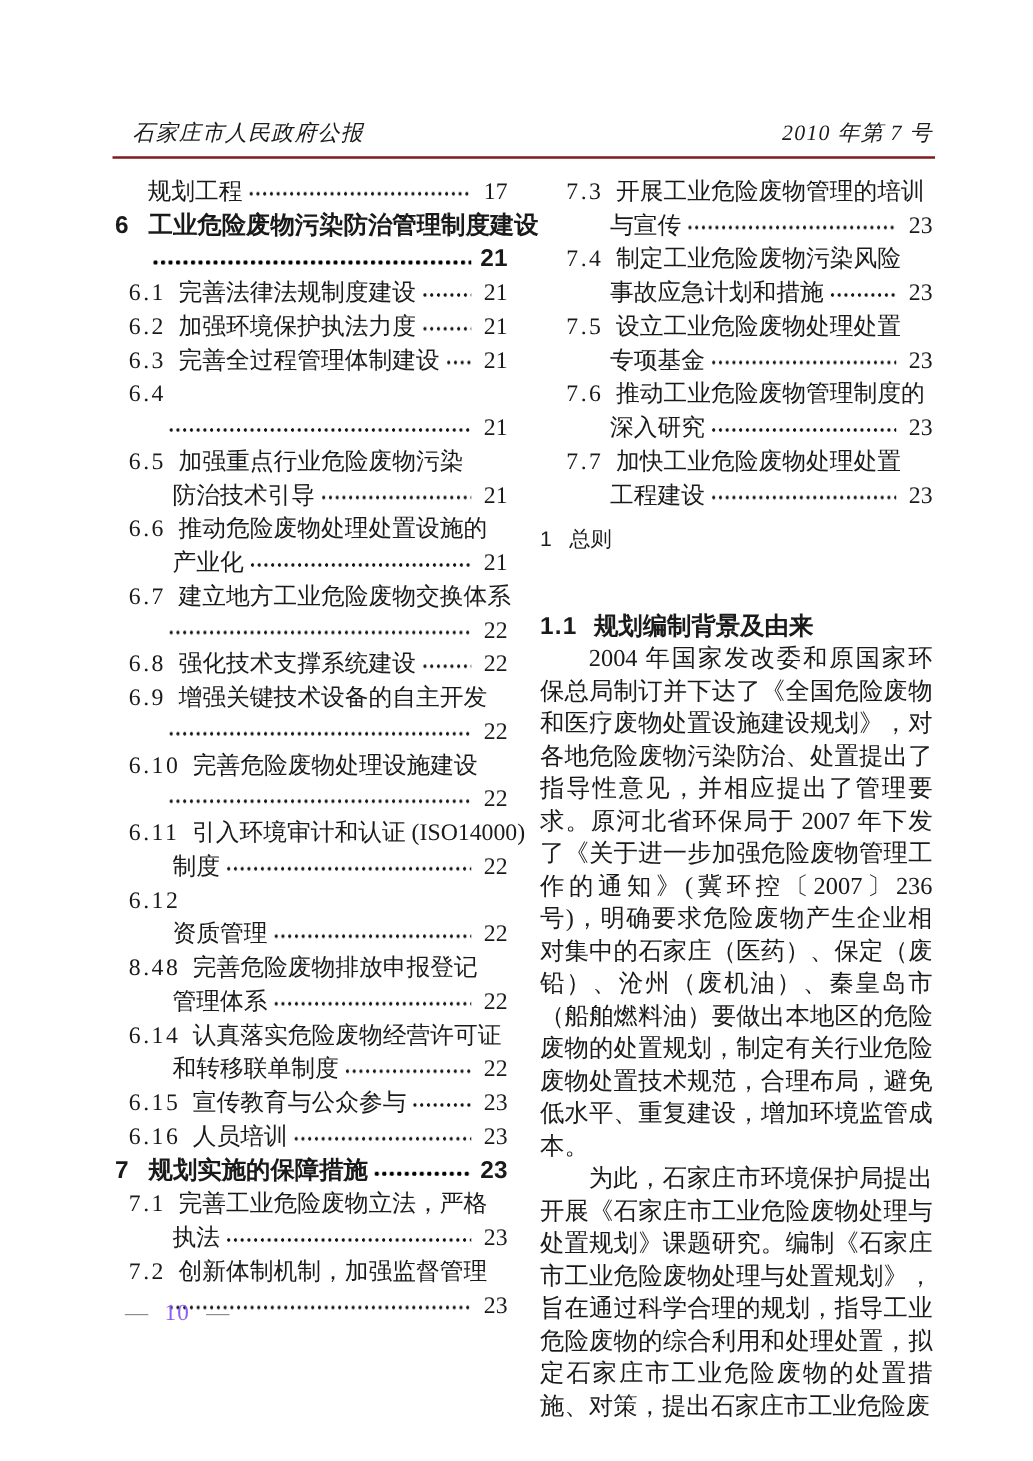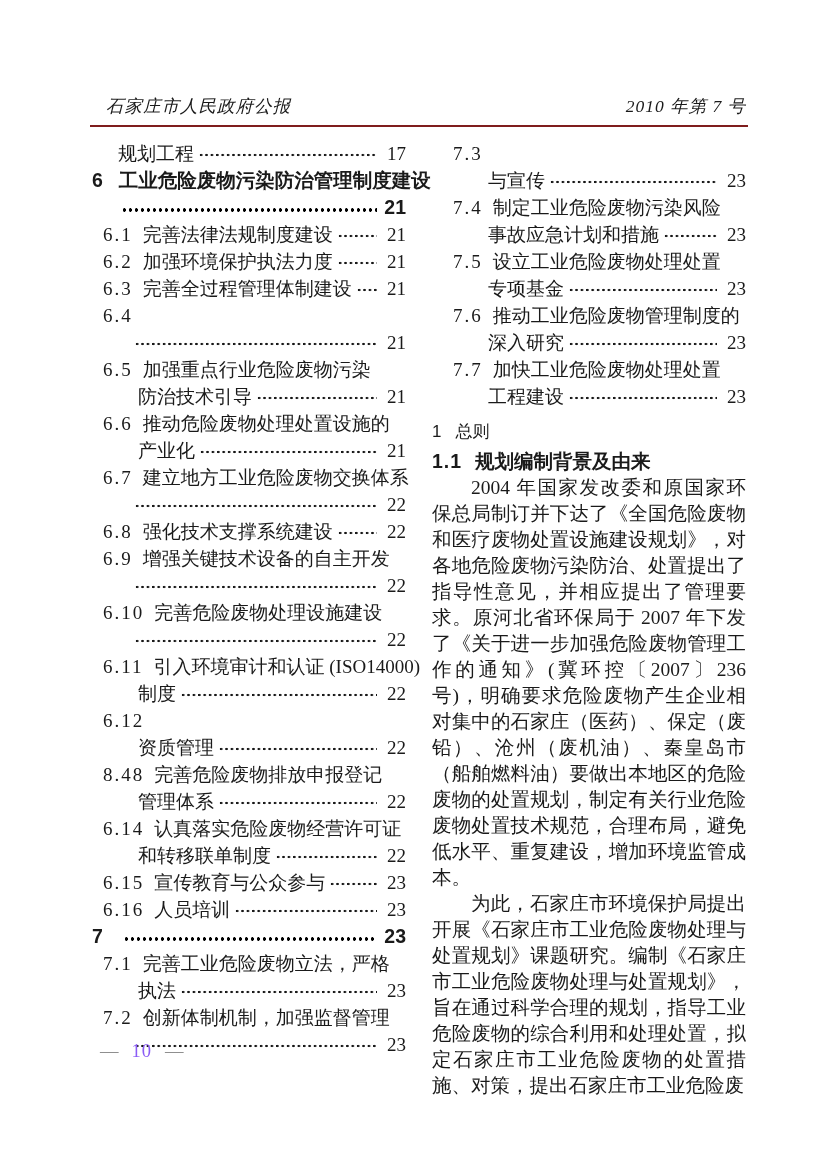--- a/index.html
+++ b/index.html
@@ -56,21 +56,21 @@
   .col-right .k-entry{padding-left:21px;}
   .col-right .k-cont{padding-left:56px;}
   
   .sec-title{
     margin-top:8px;line-height:28.5px;font-size:17px;
     font-family:var(--sans);font-weight:400;
   }
   .sec-title .num{margin-right:14px;}
   .sub-title{
     line-height:28.5px;font-size:19.5px;
-    font-family:var(--sans);font-weight:700;
+    font-family:var(--sans);font-weight:700;margin-top:40px;
   }
   .sub-title .num{margin-right:13px;letter-spacing:1px;}
   .para{
     margin:0;font-size:19.5px;line-height:26px;
     text-align:justify;text-indent:2em;
     font-family:var(--serif);
   }
   
   .footer{
     position:absolute;left:100px;top:1040px;
@@ -219,20 +219,21 @@
           <span class="toc-page">23</span>
         </div>
         <div class="toc-row k-entry">
           <span class="toc-num">6.16</span>
           <span class="toc-text">人员培训</span>
           <span class="leader"></span>
           <span class="toc-page">23</span>
         </div>
         <div class="toc-row k-section b">
           <span class="toc-num">7</span>
+          <span class="toc-text">规划实施的保障措施</span>
           <span class="leader"></span>
           <span class="toc-page">23</span>
         </div>
         <div class="toc-row k-entry">
           <span class="toc-num">7.1</span>
           <span class="toc-text">完善工业危险废物立法，严格</span>
         </div>
         <div class="toc-row k-cont">
           <span class="toc-text">执法</span>
           <span class="leader"></span>
@@ -245,20 +246,21 @@
         <div class="toc-row k-dots">
           <span class="leader"></span>
           <span class="toc-page">23</span>
         </div>
       </div>
     <div class="gutter"></div>
     <div class="col-right">
       <div id="toc-right">
           <div class="toc-row k-entry">
             <span class="toc-num">7.3</span>
+            <span class="toc-text">开展工业危险废物管理的培训</span>
           </div>
           <div class="toc-row k-cont">
             <span class="toc-text">与宣传</span>
             <span class="leader"></span>
             <span class="toc-page">23</span>
           </div>
           <div class="toc-row k-entry">
             <span class="toc-num">7.4</span>
             <span class="toc-text">制定工业危险废物污染风险</span>
           </div>

